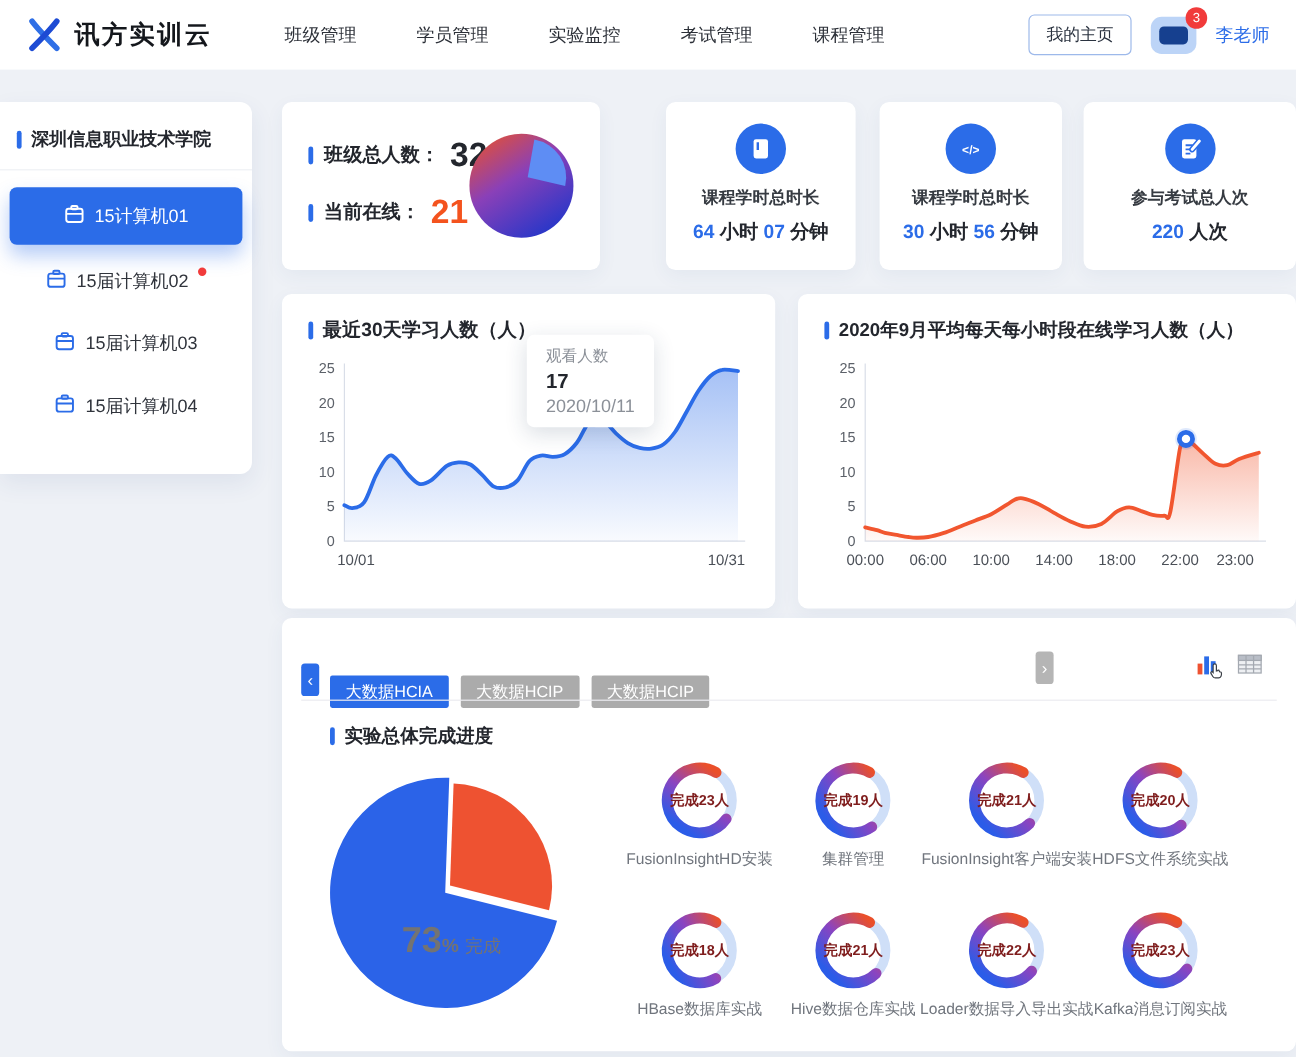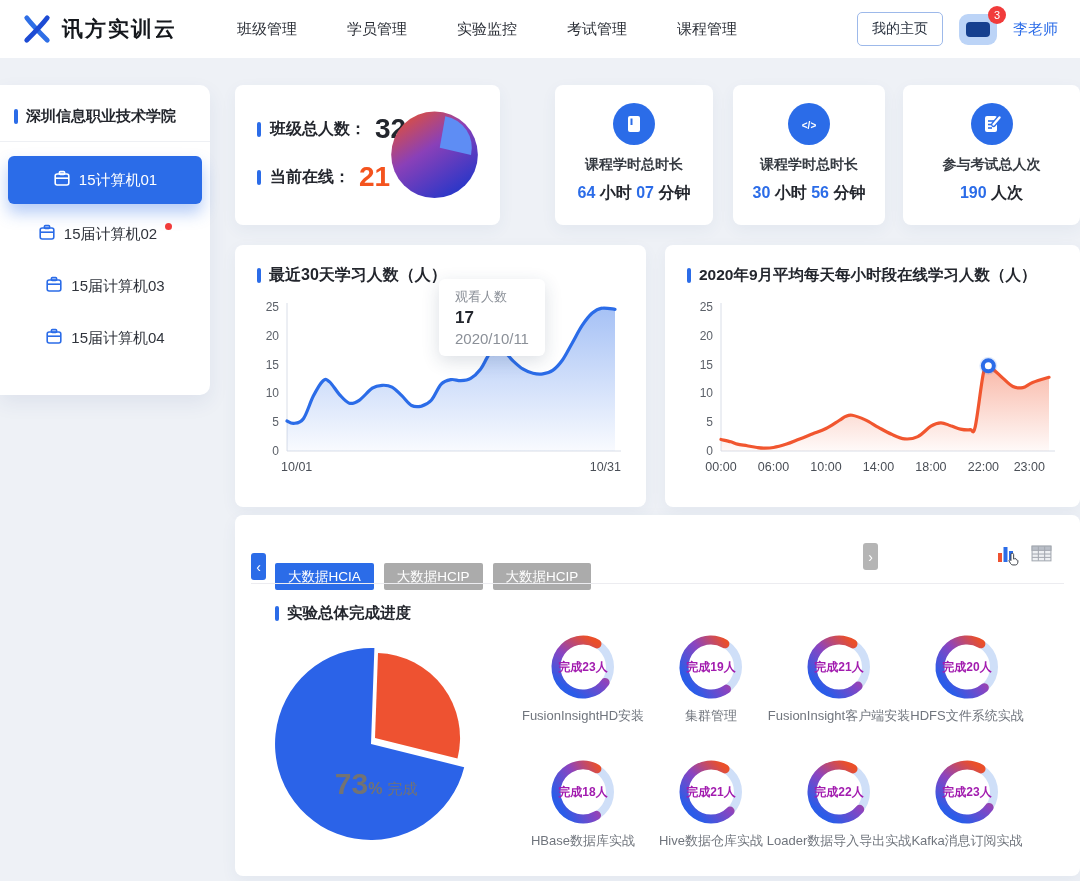--- a/index.html
+++ b/index.html
@@ -79,21 +79,21 @@
   .section-title{position:absolute;left:40px;top:88px;font-size:15.5px;}
   .big-pie{position:absolute;left:28px;top:118px;width:220px;height:220px;}
   .pie-label{position:absolute;left:24%;top:61%;color:#737373;white-space:nowrap;margin-left:19px;}
   .pie-label .pct{font-size:30px;font-weight:bold;}
   .pie-label .sfx{font-size:16px;font-weight:bold;}
   .pie-label .txt{font-size:15px;margin-left:5px;}
   .donut-grid{position:absolute;left:268px;top:117px;width:560px;height:240px;}
   .donut-cell{position:absolute;width:160px;text-align:center;}
   .donut-ring{position:relative;width:70px;height:70px;margin:0 auto;}
   .donut-ring .dval{position:absolute;inset:0;display:flex;align-items:center;justify-content:center;
-    font-size:12px;font-weight:bold;color:#a21caf;}
+    font-size:12px;font-weight:bold;color:#7f1d1d;}
   .donut-name{margin-top:5px;font-size:13px;color:#70757d;white-space:nowrap;}
   .hidden-defs{position:absolute;width:0;height:0;}
 </style>
 </head>
 <body>
 
 <svg class="hidden-defs" aria-hidden="true">
   <defs>
     <linearGradient id="donutGrad" x1="0" y1="0" x2="0" y2="1">
       <stop id="dg1" offset="0" stop-color="#ea4f2a"></stop>
@@ -221,21 +221,21 @@
     <svg width="24" height="24" viewBox="0 0 24 24">
       <rect x="5" y="4" width="12" height="16" rx="2" fill="#fff"></rect>
       <line x1="8" y1="9" x2="14" y2="9" stroke="#2b6ce8" stroke-width="1.6"></line>
       <line x1="8" y1="12.5" x2="14" y2="12.5" stroke="#2b6ce8" stroke-width="1.6"></line>
       <line x1="8" y1="16" x2="12" y2="16" stroke="#2b6ce8" stroke-width="1.6"></line>
       <line x1="13.5" y1="12.5" x2="19.5" y2="5.5" stroke="#2b6ce8" stroke-width="5" stroke-linecap="round"></line>
       <line x1="13.5" y1="12.5" x2="19.5" y2="5.5" stroke="#fff" stroke-width="2.4" stroke-linecap="round"></line>
     </svg>
   </div>
   <div class="stat-title">参与考试总人次</div>
-  <div class="stat-value"><span class="num">190</span><span> 人次</span></div>
+  <div class="stat-value"><span class="num">220</span><span> 人次</span></div>
 </div>
 
 <div class="card chart-card" style="left:235px;width:411px;">
   <div class="card-title">
     <span class="accent-bar"></span>
     <span>最近30天学习人数（人）</span>
   </div>
   <svg id="chart0" class="chart-svg" width="380" height="194" viewBox="0 0 380 194">
       <defs>
         <linearGradient id="areaGrad0" x1="0" y1="0" x2="0" y2="1">

